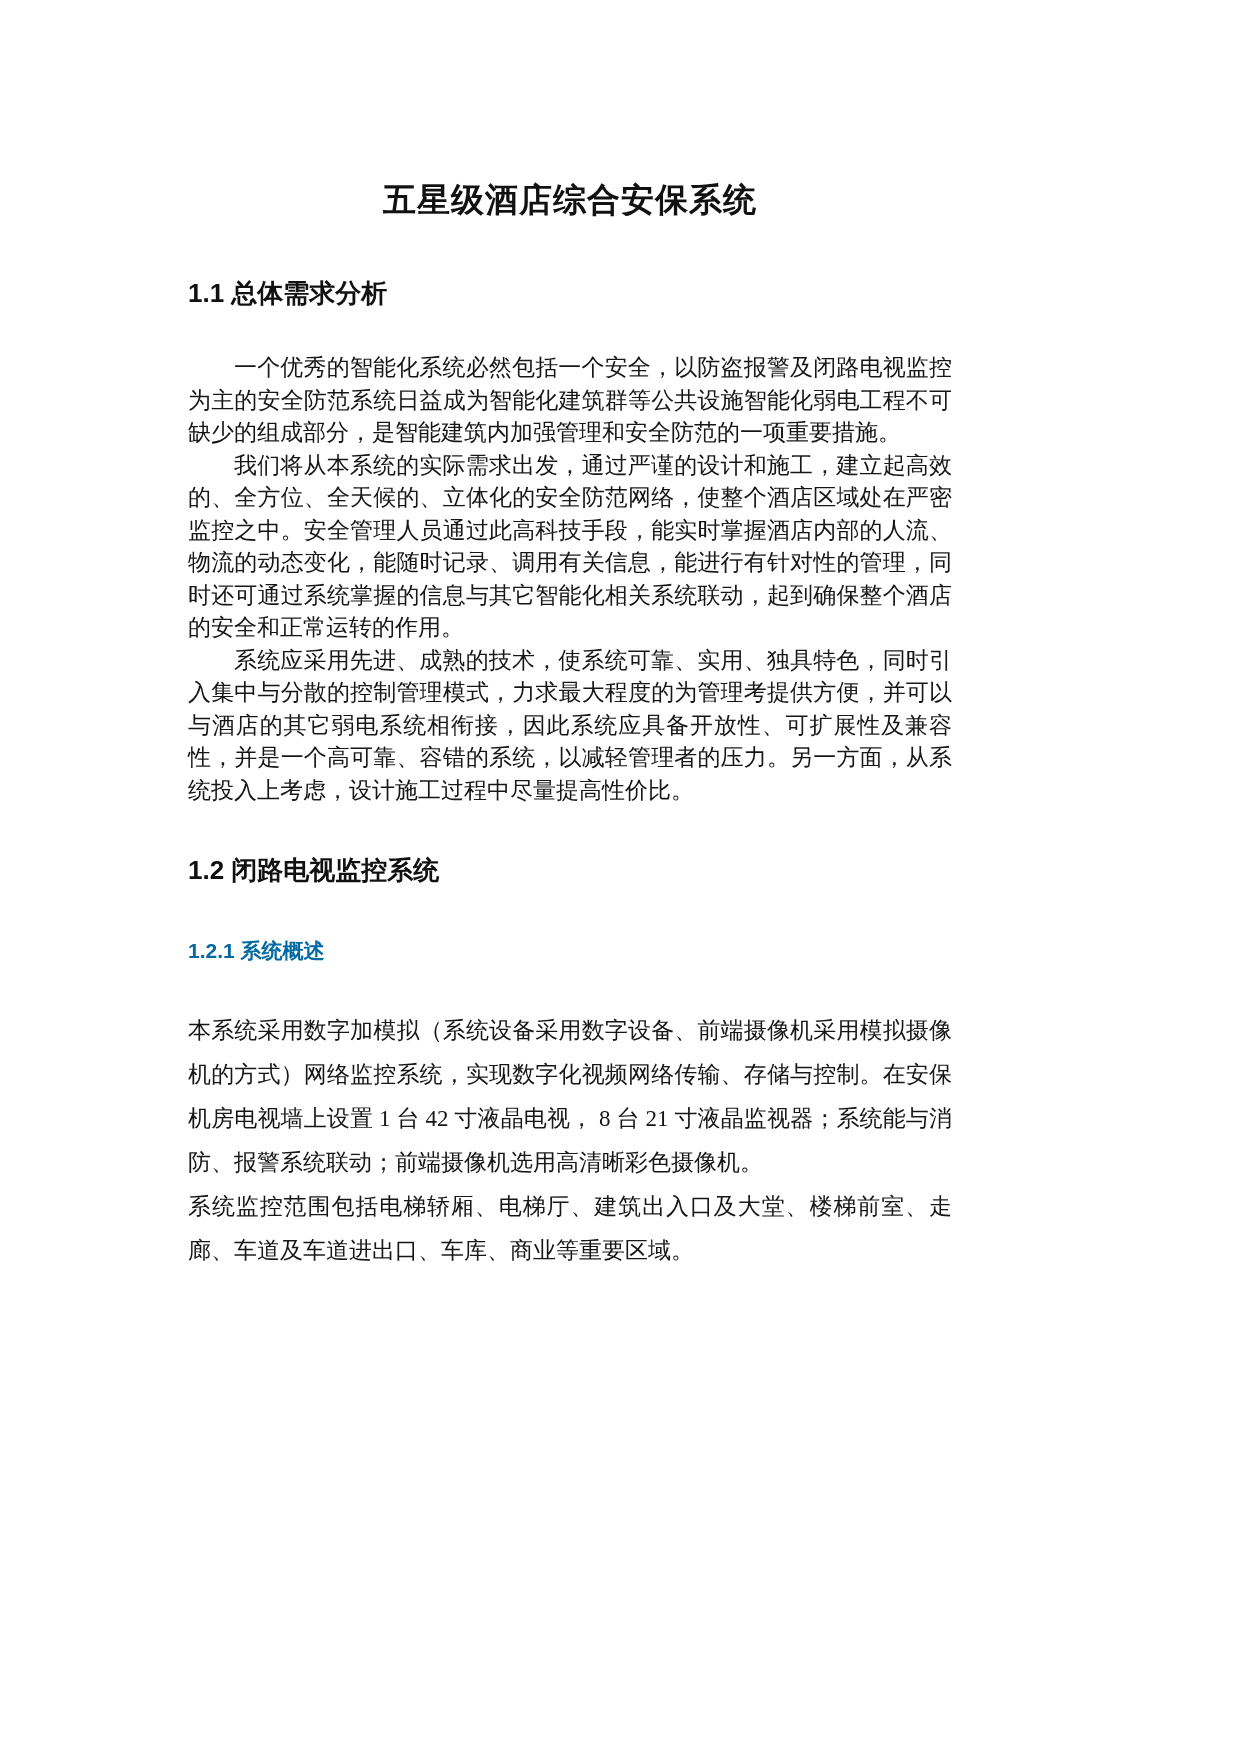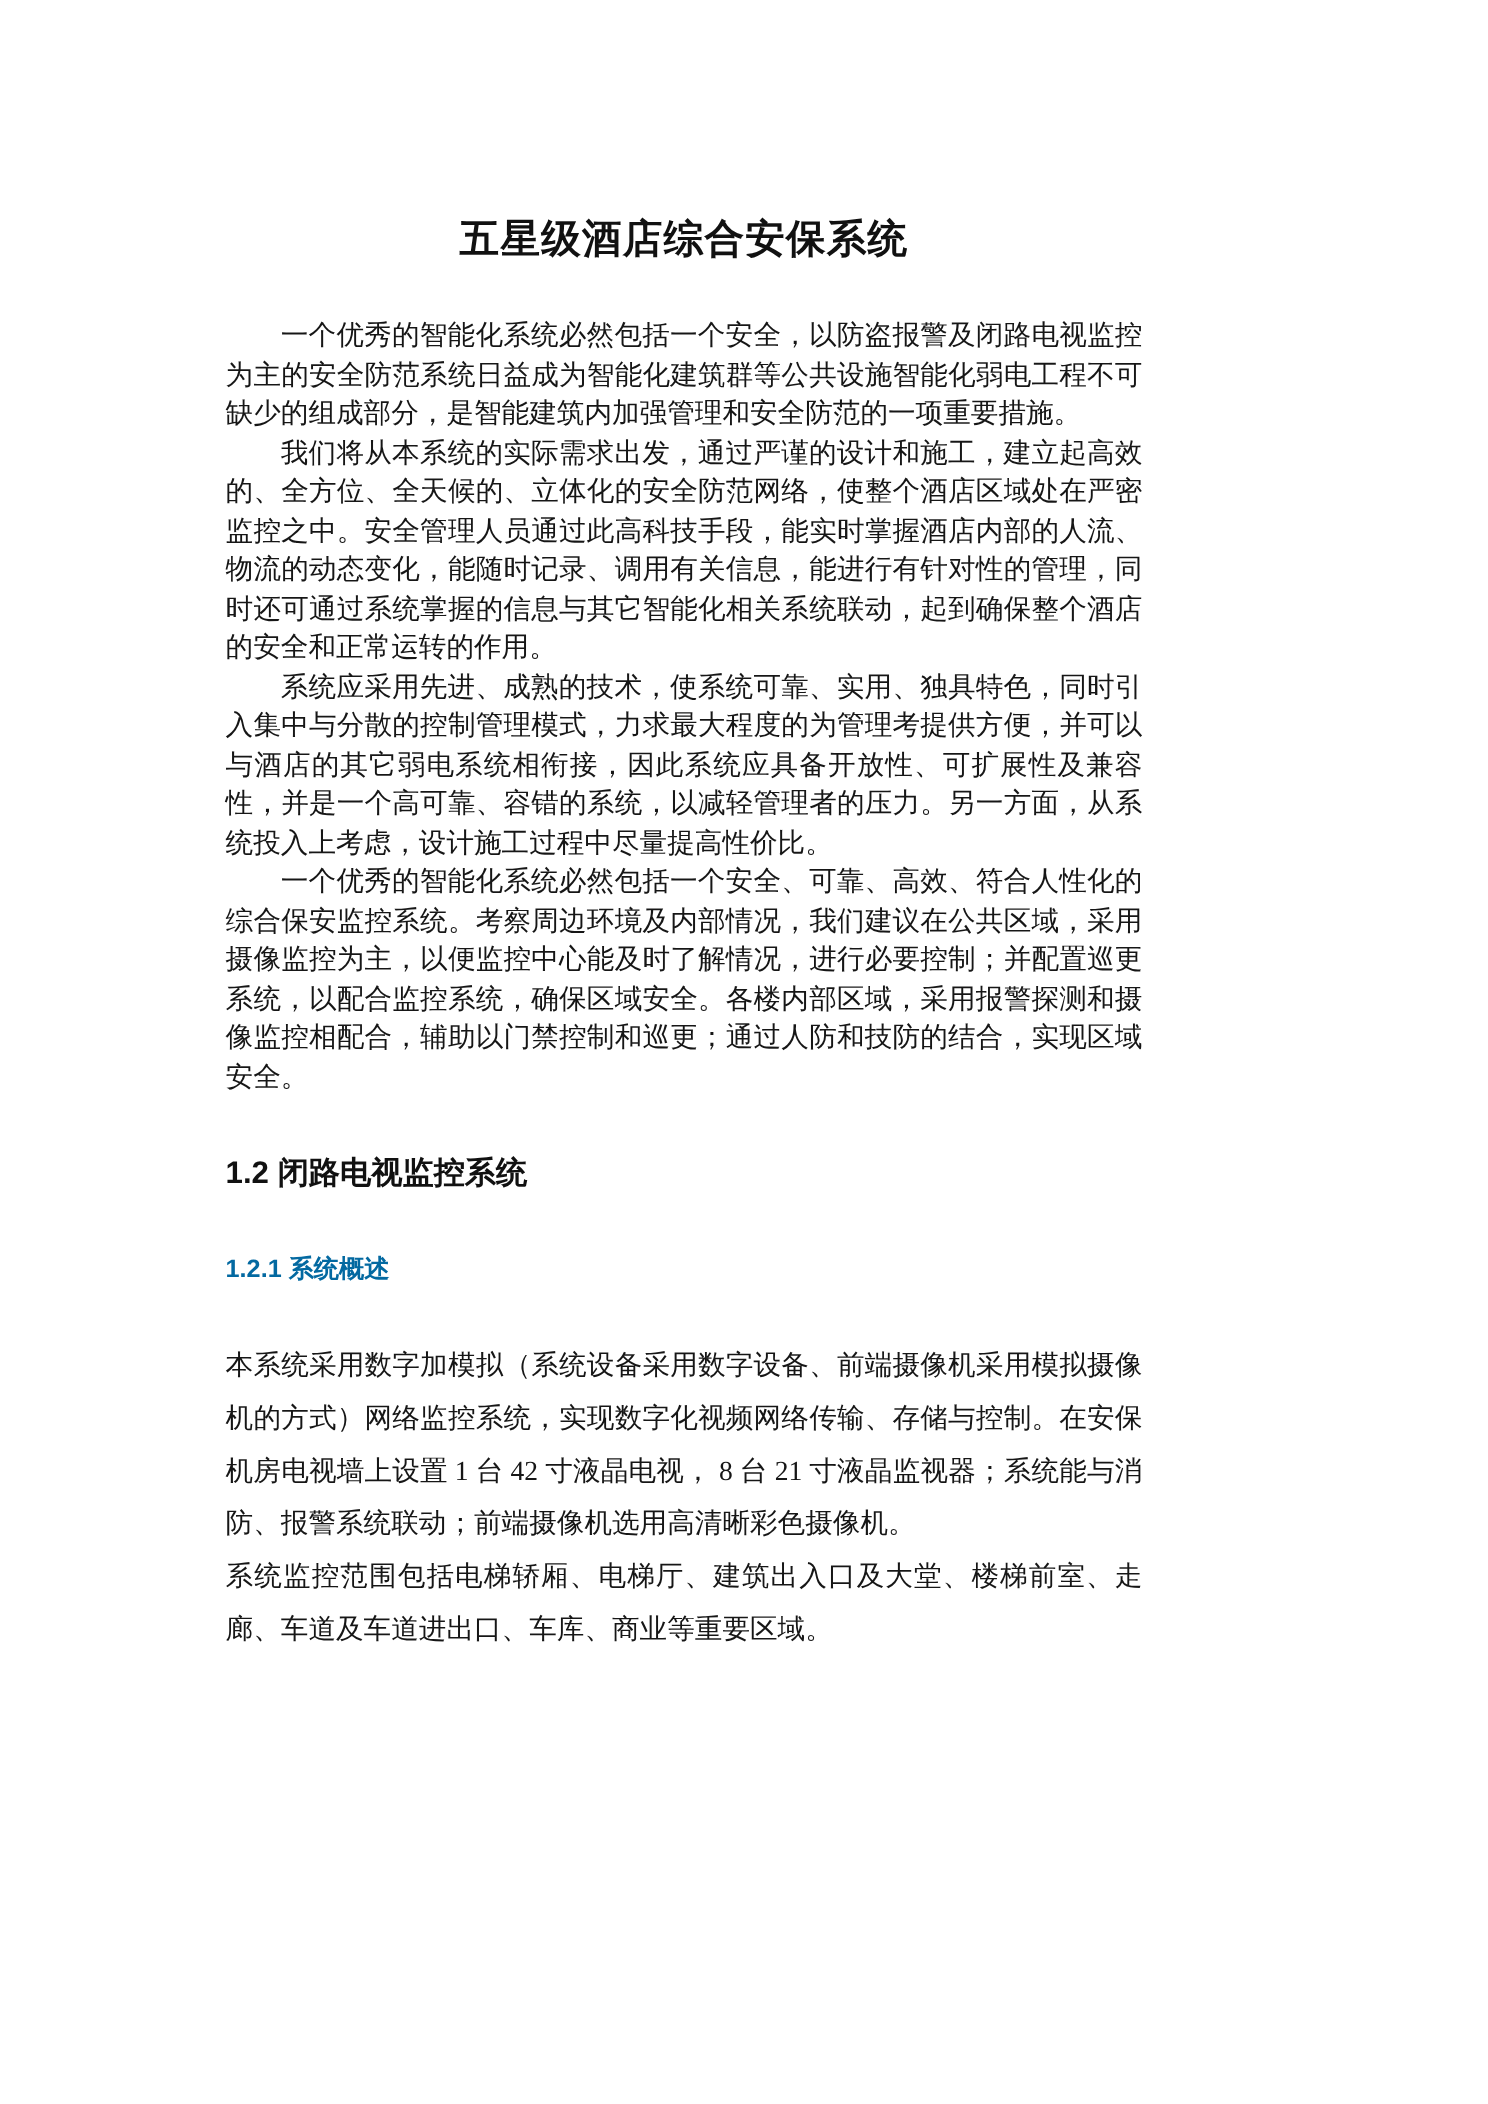--- a/index.html
+++ b/index.html
@@ -68,26 +68,26 @@
     text-indent: 0;
   }
 </style>
 </head>
 <body>
 
 <div class="page">
 
   <h1 class="doc-title">五星级酒店综合安保系统</h1>
 
+  <h2 class="sec-heading">1.1 总体需求分析</h2>
 
   <div class="body-text indented first-block">
     <p>一个优秀的智能化系统必然包括一个安全，以防盗报警及闭路电视监控为主的安全防范系统日益成为智能化建筑群等公共设施智能化弱电工程不可缺少的组成部分，是智能建筑内加强管理和安全防范的一项重要措施。</p>
     <p>我们将从本系统的实际需求出发，通过严谨的设计和施工，建立起高效的、全方位、全天候的、立体化的安全防范网络，使整个酒店区域处在严密监控之中。安全管理人员通过此高科技手段，能实时掌握酒店内部的人流、物流的动态变化，能随时记录、调用有关信息，能进行有针对性的管理，同时还可通过系统掌握的信息与其它智能化相关系统联动，起到确保整个酒店的安全和正常运转的作用。</p>
     <p>系统应采用先进、成熟的技术，使系统可靠、实用、独具特色，同时引入集中与分散的控制管理模式，力求最大程度的为管理考提供方便，并可以与酒店的其它弱电系统相衔接，因此系统应具备开放性、可扩展性及兼容性，并是一个高可靠、容错的系统，以减轻管理者的压力。另一方面，从系统投入上考虑，设计施工过程中尽量提高性价比。</p>
-    <p>一个优秀的智能化系统必然包括一个安全、可靠、高效、符合人性化的综合保安监控系统。考察周边环境及内部情况，我们建议在公共区域，采用摄像监控为主，以便监控中心能及时了解情况，进行必要控制；并配置巡更系统，以配合监控系统，确保区域安全。各楼内部区域，采用报警探测和摄像监控相配合，辅助以门禁控制和巡更；通过人防和技防的结合，实现区域安全。</p>
   </div>
 
   <h2 class="sec-heading second">1.2 闭路电视监控系统</h2>
 
   <h3 class="subsec-heading">1.2.1 系统概述</h3>
 
   <div class="body-text overview-block">
     <p>本系统采用数字加模拟（系统设备采用数字设备、前端摄像机采用模拟摄像机的方式）网络监控系统，实现数字化视频网络传输、存储与控制。在安保机房电视墙上设置 1 台 42 寸液晶电视， 8 台 21 寸液晶监视器；系统能与消防、报警系统联动；前端摄像机选用高清晰彩色摄像机。</p>
     <p>系统监控范围包括电梯轿厢、电梯厅、建筑出入口及大堂、楼梯前室、走廊、车道及车道进出口、车库、商业等重要区域。</p>
   </div>

